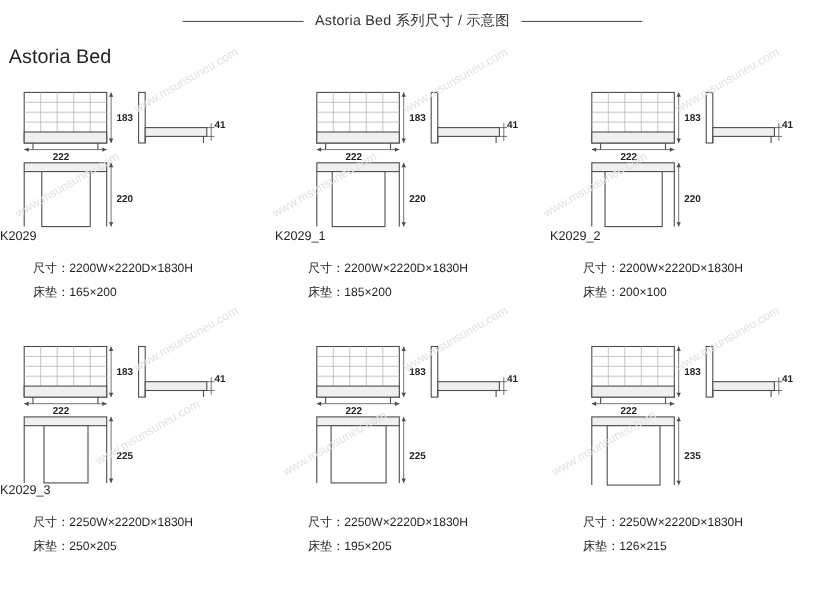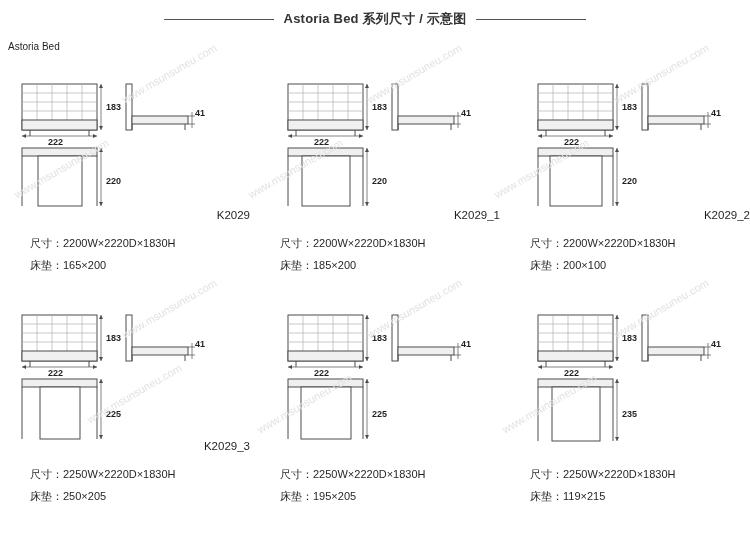--- a/index.html
+++ b/index.html
@@ -28,31 +28,31 @@
     justify-content: center;
     gap: 10px;
   }
   .header-rule {
     height: 1px;
     background: #555;
     flex: 0 0 110px;
   }
   .header-title {
     font-size: 13px;
-    font-weight: bold;
+    font-weight: normal;
     color: #333;
     white-space: nowrap;
     letter-spacing: 0.2px;
   }
 
   .series-label {
     position: absolute;
     top: 41px;
     left: 8px;
-    font-size: 10px;
+    font-size: 18px;
     color: #231f20;
   }
 
   
   .grid {
     position: absolute;
     top: 66px;
     left: 0;
     width: 750px;
   }
@@ -72,21 +72,21 @@
     left: 0;
     width: 250px;
     height: 160px;
   }
 
   .model-name {
     position: absolute;
     top: 143px;
     left: 0;
     width: 250px;
-    text-align: right;
+    text-align: left;
     font-size: 11.5px;
     color: #231f20;
   }
   .spec-line {
     position: absolute;
     left: 30px;
     font-size: 11px;
     color: #231f20;
     white-space: nowrap;
     text-align: center;
@@ -402,21 +402,21 @@
         <rect x="38" y="82" width="75" height="8" fill="#f0f0f0" stroke="#4d4d4d" stroke-width="1"></rect>
         <rect x="52" y="90" width="48" height="54" fill="#ffffff" stroke="#4d4d4d" stroke-width="1"></rect>
         <line x1="38" y1="90" x2="38" y2="144" stroke="#4d4d4d" stroke-width="1"></line>
         <line x1="113" y1="90" x2="113" y2="144" stroke="#4d4d4d" stroke-width="1"></line>
         <line x1="117" y1="82" x2="117" y2="144" stroke="#4d4d4d" stroke-width="0.7"></line>
         <polygon points="117,82 115,86 119,86" fill="#4d4d4d"></polygon>
         <polygon points="117,144 115,140 119,140" fill="#4d4d4d"></polygon>
         <text x="122" y="120" font-family="Liberation Sans, sans-serif" font-size="9" font-weight="bold" fill="#231f20">235</text>
       </svg>
       <div class="spec-line s1">尺寸：2250W×2220D×1830H</div>
-      <div class="spec-line s2">床垫：119×215</div>
+      <div class="spec-line s2">床垫：126×215</div>
     </div>
   </div>
 </div>
 
 <div class="wm" style="left:120px; top:95px;">www.msunsuneu.com</div>
 <div class="wm" style="left:365px; top:95px;">www.msunsuneu.com</div>
 <div class="wm" style="left:612px; top:95px;">www.msunsuneu.com</div>
 <div class="wm" style="left:12px; top:190px;">www.msunsuneu.com</div>
 <div class="wm" style="left:246px; top:190px;">www.msunsuneu.com</div>
 <div class="wm" style="left:492px; top:190px;">www.msunsuneu.com</div>

